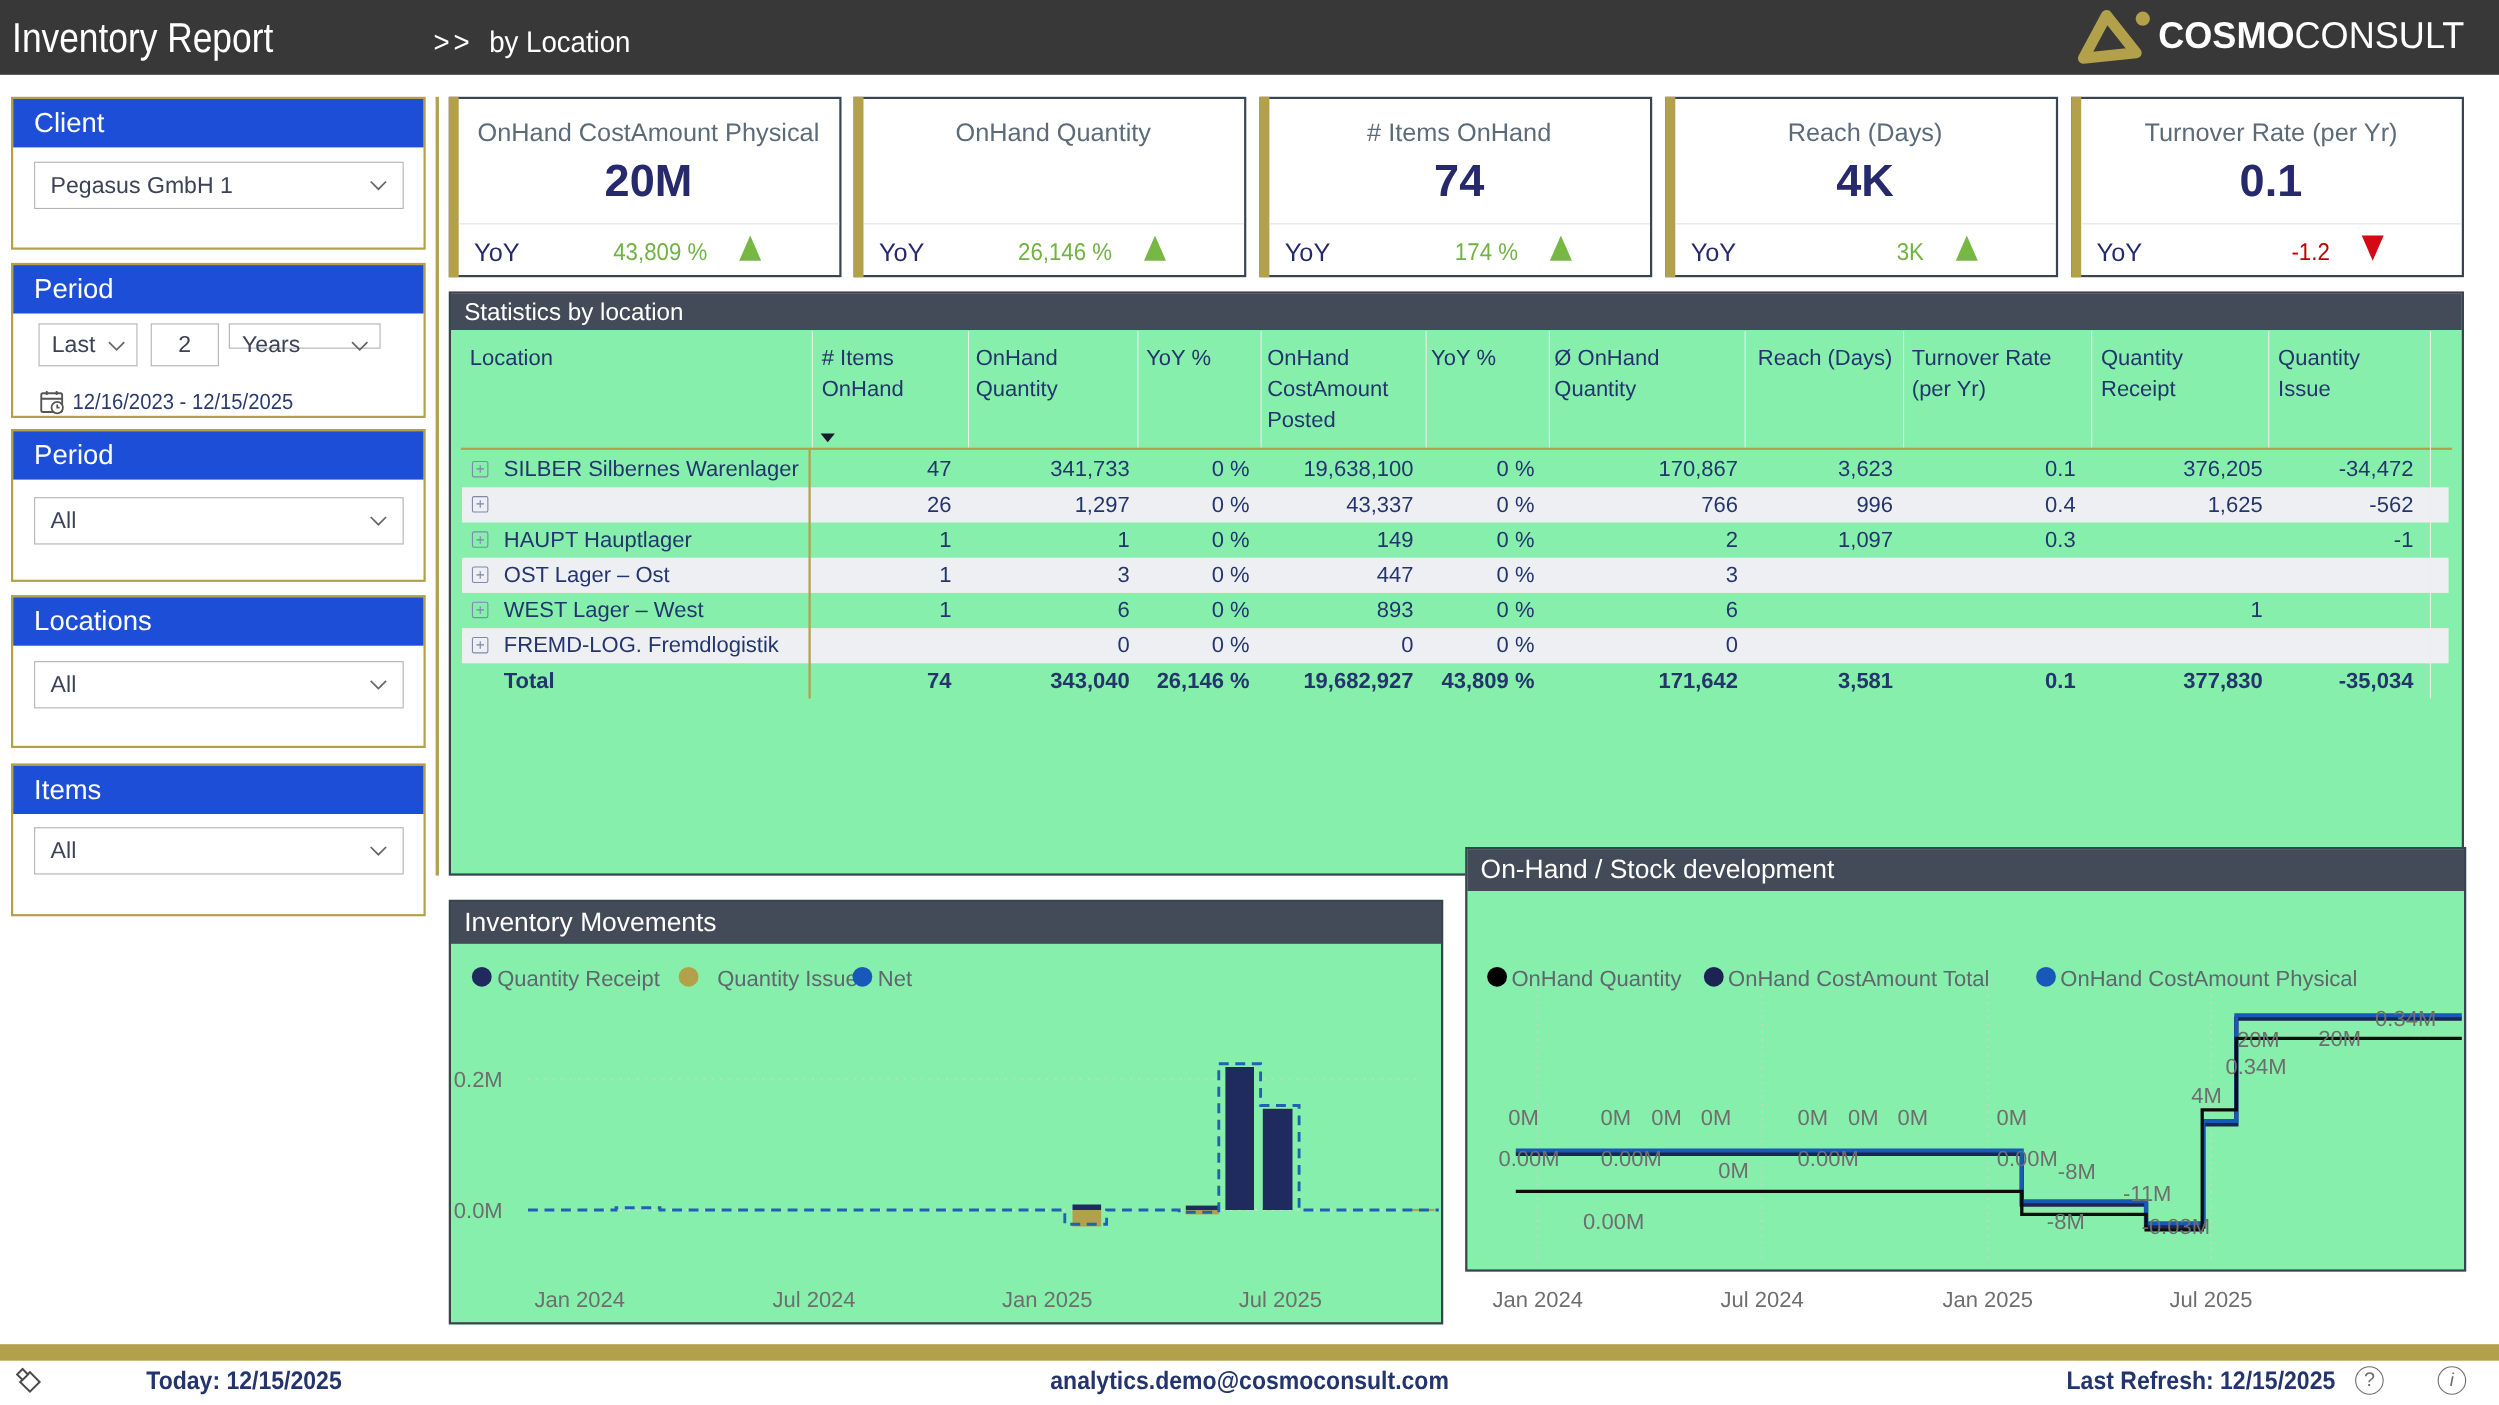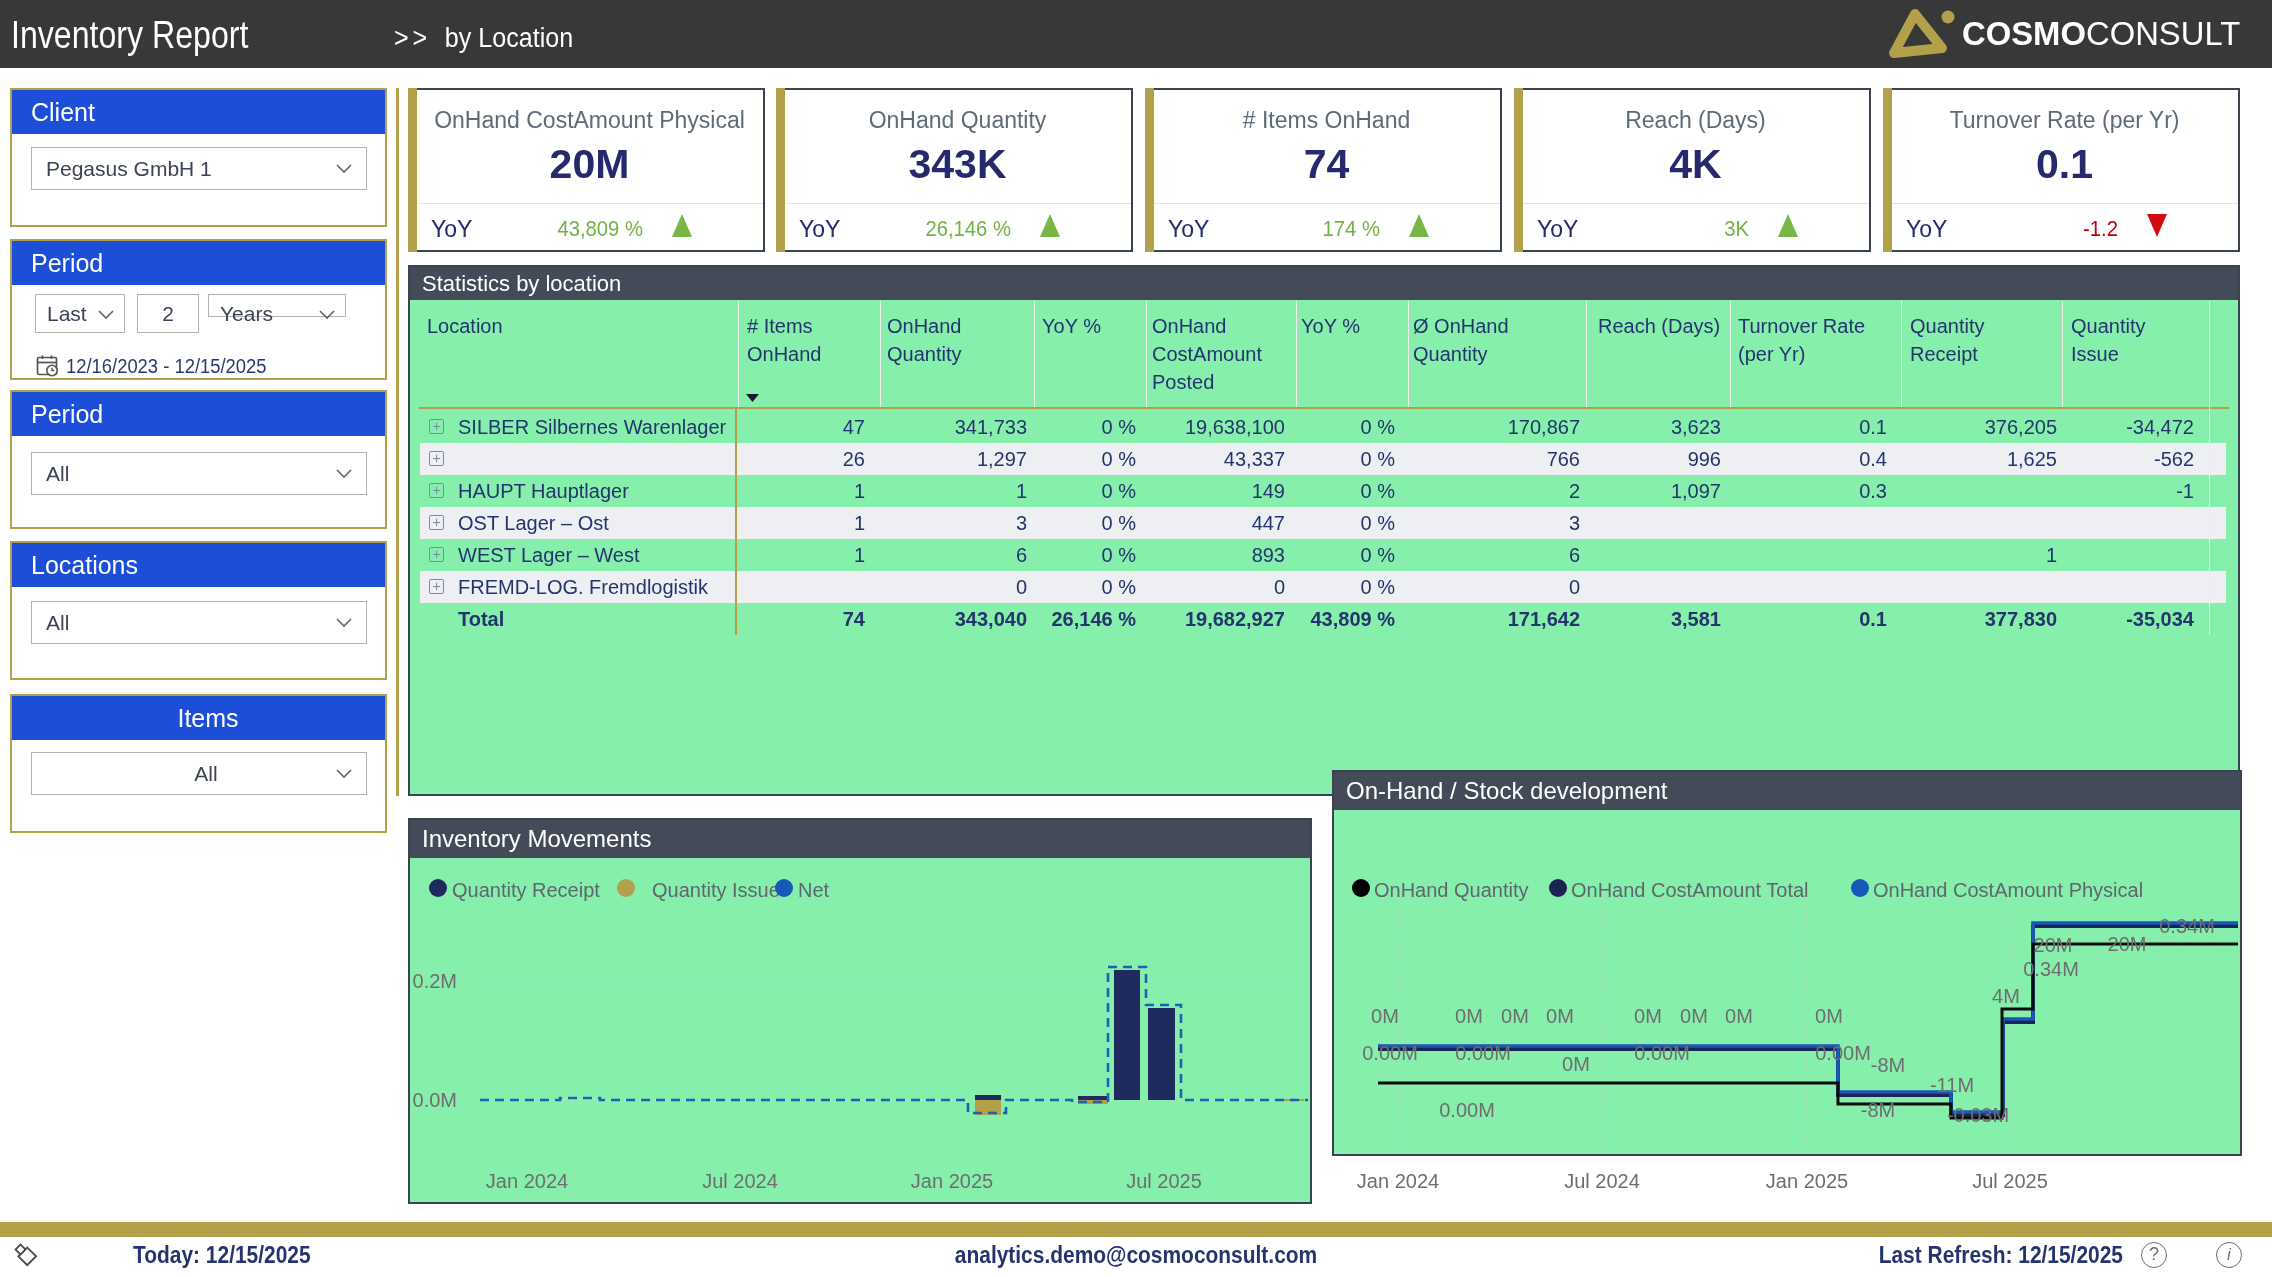--- a/index.html
+++ b/index.html
@@ -94,41 +94,40 @@
     <div class="dd" style="top:60px;">All<svg class="chev" viewBox="0 0 16 10">
           <polyline points="1,1 8,8 15,1" fill="none" stroke="#666" stroke-width="1.6"></polyline>
         </svg></div>
   </div>
   <div class="abs fbox" style="top:541px;height:139px;">
     <div class="fband">Locations</div>
     <div class="dd" style="top:58px;">All<svg class="chev" viewBox="0 0 16 10">
           <polyline points="1,1 8,8 15,1" fill="none" stroke="#666" stroke-width="1.6"></polyline>
         </svg></div>
   </div>
-  <div class="abs fbox" style="top:694px;height:139px;text-align:center;">
+  <div class="abs fbox" style="top:694px;height:139px;">
     <div class="fband">Items</div>
     <div class="dd" style="top:56px;">All<svg class="chev" viewBox="0 0 16 10">
           <polyline points="1,1 8,8 15,1" fill="none" stroke="#666" stroke-width="1.6"></polyline>
         </svg></div>
   </div>
   <div class="abs" style="left:396px;top:88px;width:3px;height:708px;background:#b3a04b;"></div>
 
   <div class="abs card" style="left:408px;">
     <div class="goldbar"></div>
     <div class="ctitle">OnHand CostAmount Physical</div>
     <div class="cval">20M</div>
       <div class="csep"></div>
     <div class="cyoy">YoY</div>
     <div class="cyval">43,809 %</div>
     <div class="tri-up" style="left:262px;"></div>
   </div>
   <div class="abs card" style="left:776px;">
     <div class="goldbar"></div>
     <div class="ctitle">OnHand Quantity</div>
-    <div class="cval">343K</div>
       <div class="csep"></div>
     <div class="cyoy">YoY</div>
     <div class="cyval">26,146 %</div>
     <div class="tri-up" style="left:262px;"></div>
   </div>
   <div class="abs card" style="left:1145px;">
     <div class="goldbar"></div>
     <div class="ctitle"># Items OnHand</div>
     <div class="cval">74</div>
       <div class="csep"></div>

